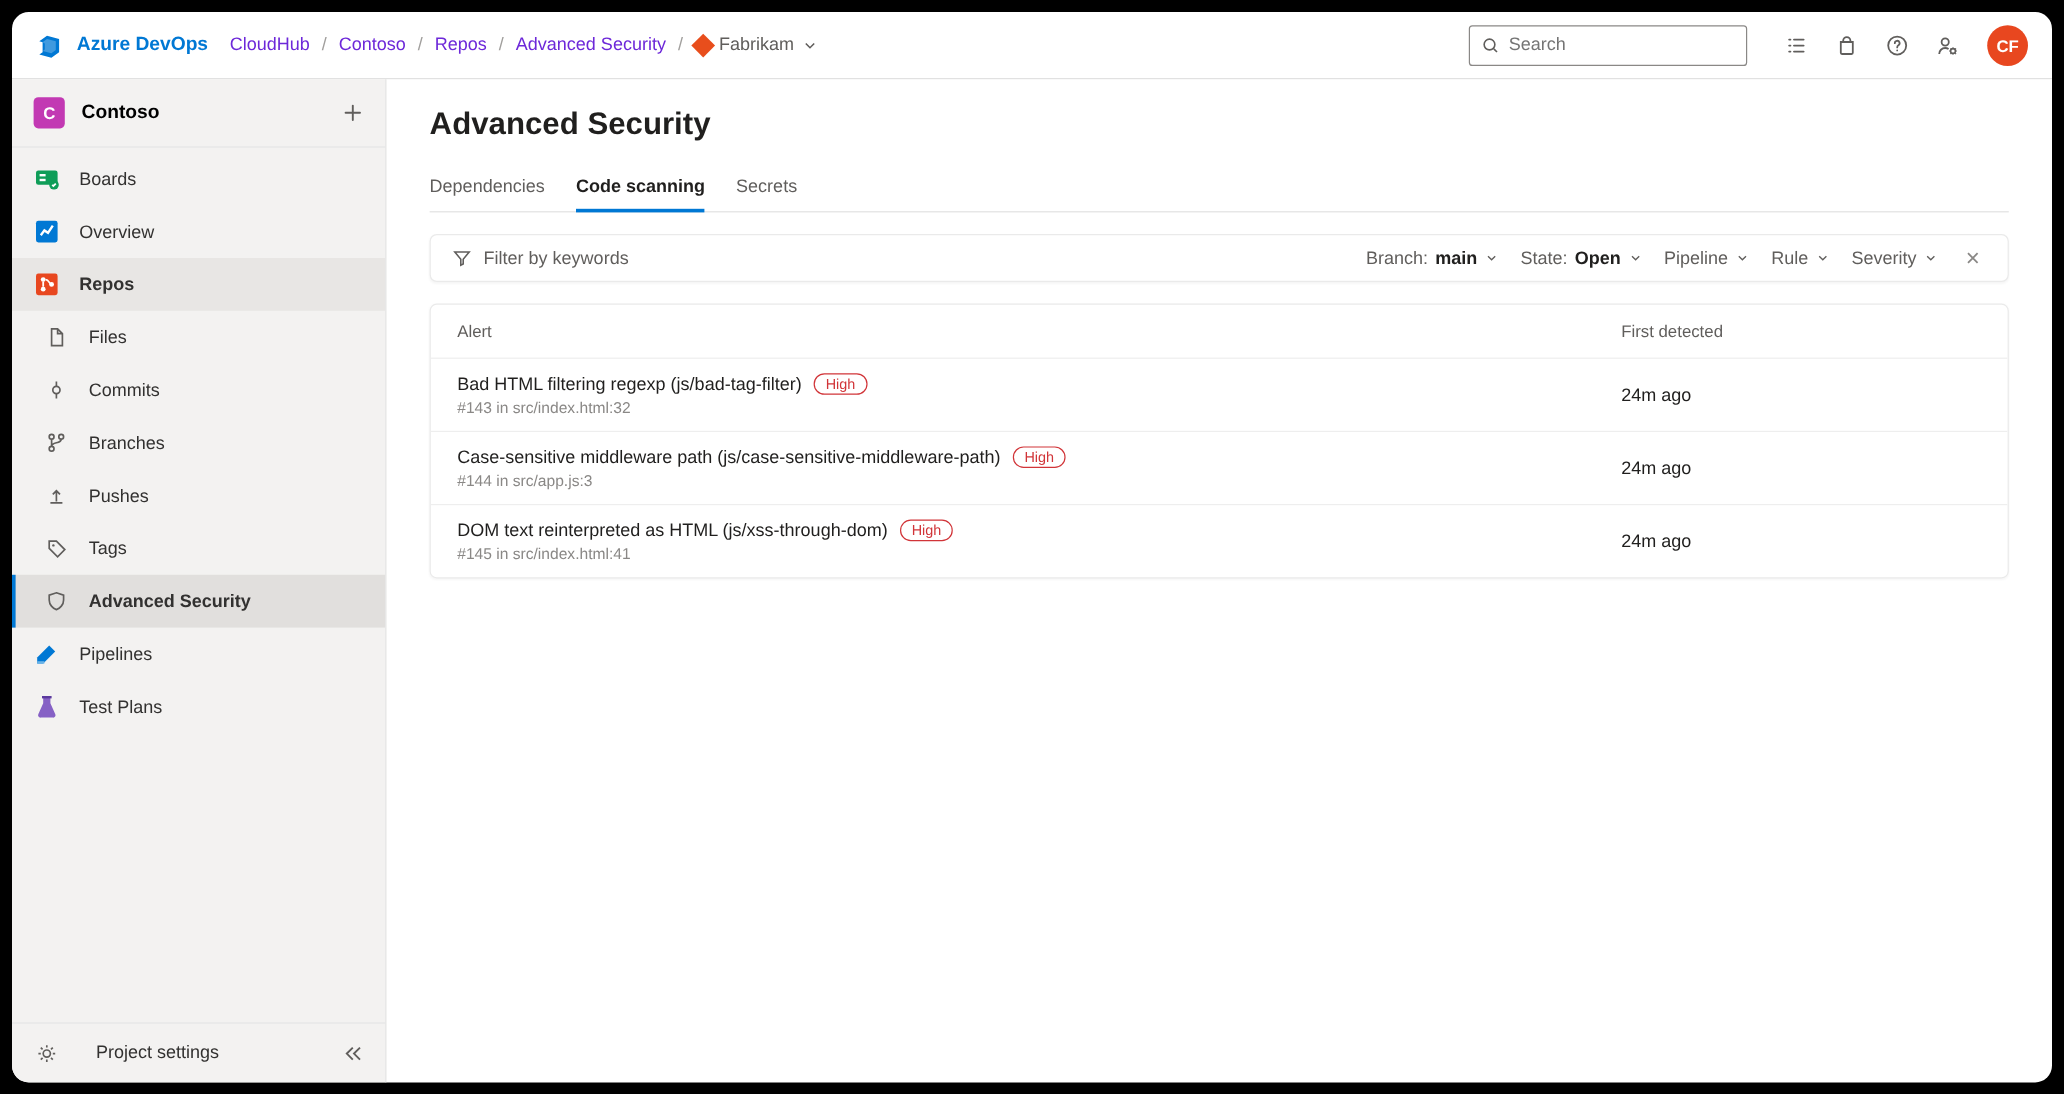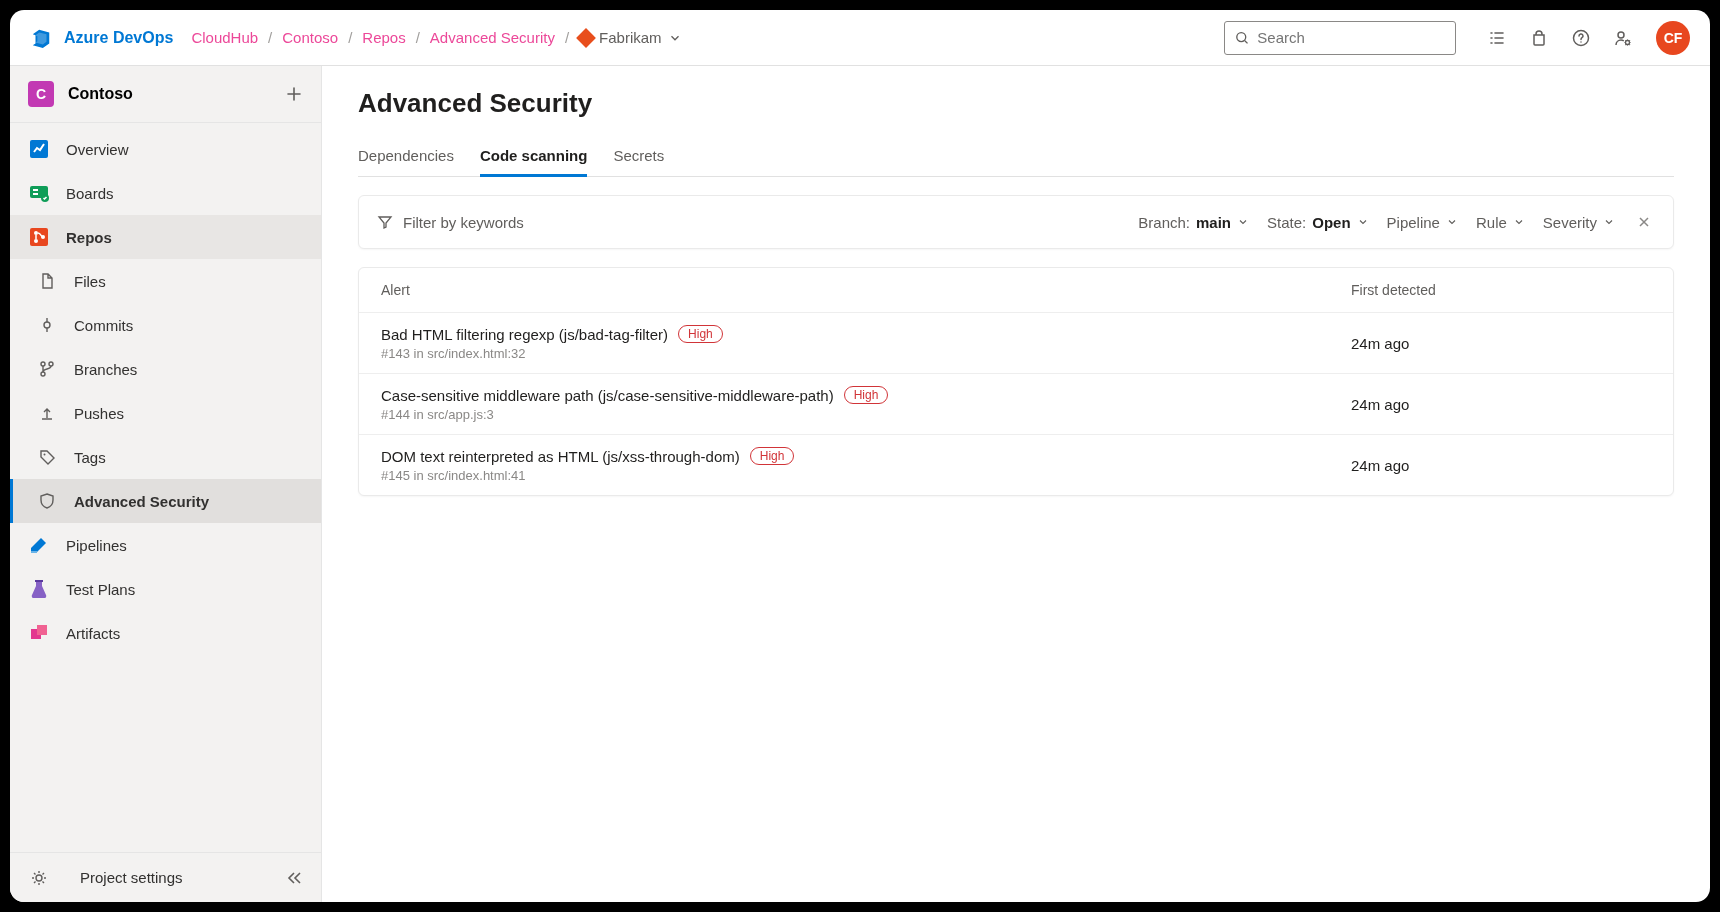--- a/index.html
+++ b/index.html
@@ -3,21 +3,21 @@
 <meta charset="utf-8">
 <style>
 * { margin: 0; padding: 0; box-sizing: border-box; font-family: "Segoe UI", -apple-system, BlinkMacSystemFont, sans-serif; }
 body { background: #000; display: flex; align-items: center; justify-content: center; height: 912px; width: 1720px; }
 .window { background: #fff; width: 1700px; height: 892px; border-radius: 14px; overflow: hidden; display: flex; flex-direction: column; }
 .topbar { height: 56px; border-bottom: 1px solid #e1e1e1; display: flex; align-items: center; padding: 0 20px; gap: 12px; }
 .logo-icon { color: #0078d4; display: flex; }
 .brand { color: #0078d4; font-weight: 600; font-size: 16px; }
 .crumbs { display: flex; align-items: center; gap: 10px; color: #605e5c; font-size: 15px; margin-left: 6px; }
 .crumbs .sep { color: #a19f9d; }
-.crumbs a { color: #ec4899; text-decoration: none; cursor: pointer; }
+.crumbs a { color: #6d28d9; text-decoration: none; cursor: pointer; }
 .crumb-repo { display: flex; align-items: center; gap: 6px; }
 .diamond-icon { transform: rotate(45deg); width: 14px; height: 14px; background: #e84e1c; display: inline-block; }
 .chev { color: #605e5c; }
 .topbar .spacer { flex: 1; }
 .search-box { display: flex; align-items: center; border: 1px solid #8a8886; border-radius: 3px; height: 34px; width: 232px; padding: 0 10px; gap: 8px; color: #605e5c; }
 .search-box input { border: none; outline: none; font-size: 15px; width: 100%; color: #701a75; background: transparent; }
 .top-icons { display: flex; align-items: center; gap: 24px; margin-left: 20px; color: #605e5c; }
 .top-icons .ic { cursor: pointer; display: flex; }
 .avatar { width: 34px; height: 34px; border-radius: 50%; background: #e8471f; color: #fff; display: flex; align-items: center; justify-content: center; font-weight: 600; font-size: 14px; }
 .body { flex: 1; display: flex; min-height: 0; }
@@ -35,21 +35,21 @@
 .nav-item.active::before { content: ""; position: absolute; left: 0; top: 0; bottom: 0; width: 3px; background: #0078d4; }
 .nav-ic { width: 22px; display: flex; justify-content: center; color: #605e5c; }
 .nav-item .color-ic { width: 22px; height: 22px; border-radius: 3px; display: flex; align-items: center; justify-content: center; }
 .bottom-settings { border-top: 1px solid #e5e5e5; height: 50px; display: flex; align-items: center; padding: 0 18px; gap: 30px; color: #323130; font-size: 15px; }
 .bottom-settings .collapse { margin-left: auto; color: #605e5c; cursor: pointer; }
 .main { flex: 1; padding: 22px 36px; overflow: auto; }
 .page-title { font-size: 26px; font-weight: 600; color: #201f1e; margin-bottom: 18px; }
 .tabs { display: flex; gap: 26px; border-bottom: 1px solid #e1e1e1; margin-bottom: 18px; }
 .tab { padding: 10px 0; font-size: 15px; color: #605e5c; cursor: pointer; border-bottom: 3px solid transparent; margin-bottom: -1px; }
 .tab.active { font-weight: 600; color: #201f1e; border-bottom-color: #0078d4; }
-.filterbar { background: #fff; border: 1px solid #eaeaea; border-radius: 6px; box-shadow: 0 1px 2px rgba(0,0,0,0.04); height: 54px; display: flex; align-items: center; padding: 0 18px; gap: 18px; margin-bottom: 18px; }
+.filterbar { background: #fff; border: 1px solid #eaeaea; border-radius: 6px; box-shadow: 0 1px 2px rgba(0,0,0,0.04); height: 40px; display: flex; align-items: center; padding: 0 18px; gap: 18px; margin-bottom: 18px; }
 .filter-left { display: flex; align-items: center; gap: 10px; color: #605e5c; font-size: 15px; }
 .filterbar .spacer { flex: 1; }
 .filter-drop { display: flex; align-items: center; gap: 6px; color: #605e5c; font-size: 15px; cursor: pointer; }
 .filter-drop .val { color: #201f1e; font-weight: 600; }
 .filter-close { color: #8a8886; cursor: pointer; padding: 4px; }
 .alert-table { background: #fff; border: 1px solid #eaeaea; border-radius: 6px; box-shadow: 0 1px 2px rgba(0,0,0,0.04); overflow: hidden; }
 .thead { display: flex; padding: 14px 22px; font-size: 14px; color: #605e5c; border-bottom: 1px solid #eee; }
 .col-alert { flex: 1; }
 .col-detected { width: 300px; }
 .trow { display: flex; padding: 12px 22px; border-bottom: 1px solid #eee; align-items: center; }
@@ -139,38 +139,38 @@
             <svg width="18" height="18" viewBox="0 0 18 18">
               <path d="M9 3v12M3 9h12" stroke="#605e5c" stroke-width="1.6" stroke-linecap="round"></path>
             </svg>
           </span>
       </div>
       <div class="side-divider"></div>
       <div class="nav">
         <div class="nav-item">
           <span class="color-ic">
               <svg width="22" height="22" viewBox="0 0 22 22">
-                <rect x="2" y="2" width="18" height="18" rx="2" fill="#0078d4"></rect>
-                <path d="M6 14l3-4 3 2 4-6" stroke="#fff" stroke-width="2" fill="none"></path>
-              </svg>
-            </span>
-          <span>Overview</span>
-        </div>
-        <div class="nav-item">
-          <span class="color-ic">
-              <svg width="22" height="22" viewBox="0 0 22 22">
                 <rect x="2" y="4" width="18" height="12" rx="2" fill="#0f9d58"></rect>
                 <rect x="5" y="7" width="5" height="2" fill="#fff"></rect>
                 <rect x="5" y="11" width="5" height="2" fill="#fff"></rect>
                 <circle cx="17" cy="16" r="4" fill="#0f9d58"></circle>
                 <path d="M15.5 16l1 1 2-2" stroke="#fff" stroke-width="1.5" fill="none"></path>
               </svg>
             </span>
           <span>Boards</span>
         </div>
+        <div class="nav-item">
+          <span class="color-ic">
+              <svg width="22" height="22" viewBox="0 0 22 22">
+                <rect x="2" y="2" width="18" height="18" rx="2" fill="#0078d4"></rect>
+                <path d="M6 14l3-4 3 2 4-6" stroke="#fff" stroke-width="2" fill="none"></path>
+              </svg>
+            </span>
+          <span>Overview</span>
+        </div>
         <div class="nav-item selected-parent">
           <span class="color-ic">
               <svg width="22" height="22" viewBox="0 0 22 22">
                 <rect x="2" y="2" width="18" height="18" rx="2" fill="#e8471f"></rect>
                 <circle cx="8" cy="7" r="2" fill="#fff"></circle>
                 <circle cx="8" cy="15" r="2" fill="#fff"></circle>
                 <circle cx="15" cy="11" r="2" fill="#fff"></circle>
                 <path d="M8 9v4M10 7c3 0 3 4 5 4" stroke="#fff" stroke-width="1.5" fill="none"></path>
               </svg>
             </span>
@@ -239,29 +239,20 @@
           <span>Pipelines</span>
         </div>
         <div class="nav-item">
           <span class="color-ic">
               <svg width="22" height="22" viewBox="0 0 22 22">
                 <path d="M8 3h6v5l4 9a2 2 0 0 1-2 3H6a2 2 0 0 1-2-3l4-9V3z" fill="#8661c5"></path>
                 <rect x="7" y="2" width="8" height="2" fill="#5b3a9e"></rect>
               </svg>
             </span>
           <span>Test Plans</span>
-        </div>
-        <div class="nav-item">
-          <span class="color-ic">
-              <svg width="22" height="22" viewBox="0 0 22 22">
-                <rect x="3" y="7" width="10" height="10" fill="#e3378f"></rect>
-                <rect x="9" y="3" width="10" height="10" fill="#f06292"></rect>
-              </svg>
-            </span>
-          <span>Artifacts</span>
         </div>
       </div>
       <div class="bottom-settings">
         <span class="nav-ic">
             <svg width="18" height="18" viewBox="0 0 18 18">
               <circle cx="9" cy="9" r="3" stroke="#605e5c" stroke-width="1.4" fill="none"></circle>
               <path d="M9 2v2M9 14v2M2 9h2M14 9h2M4 4l1.5 1.5M12.5 12.5L14 14M14 4l-1.5 1.5M5.5 12.5L4 14" stroke="#605e5c" stroke-width="1.4"></path>
             </svg>
           </span>
         <span>Project settings</span>

